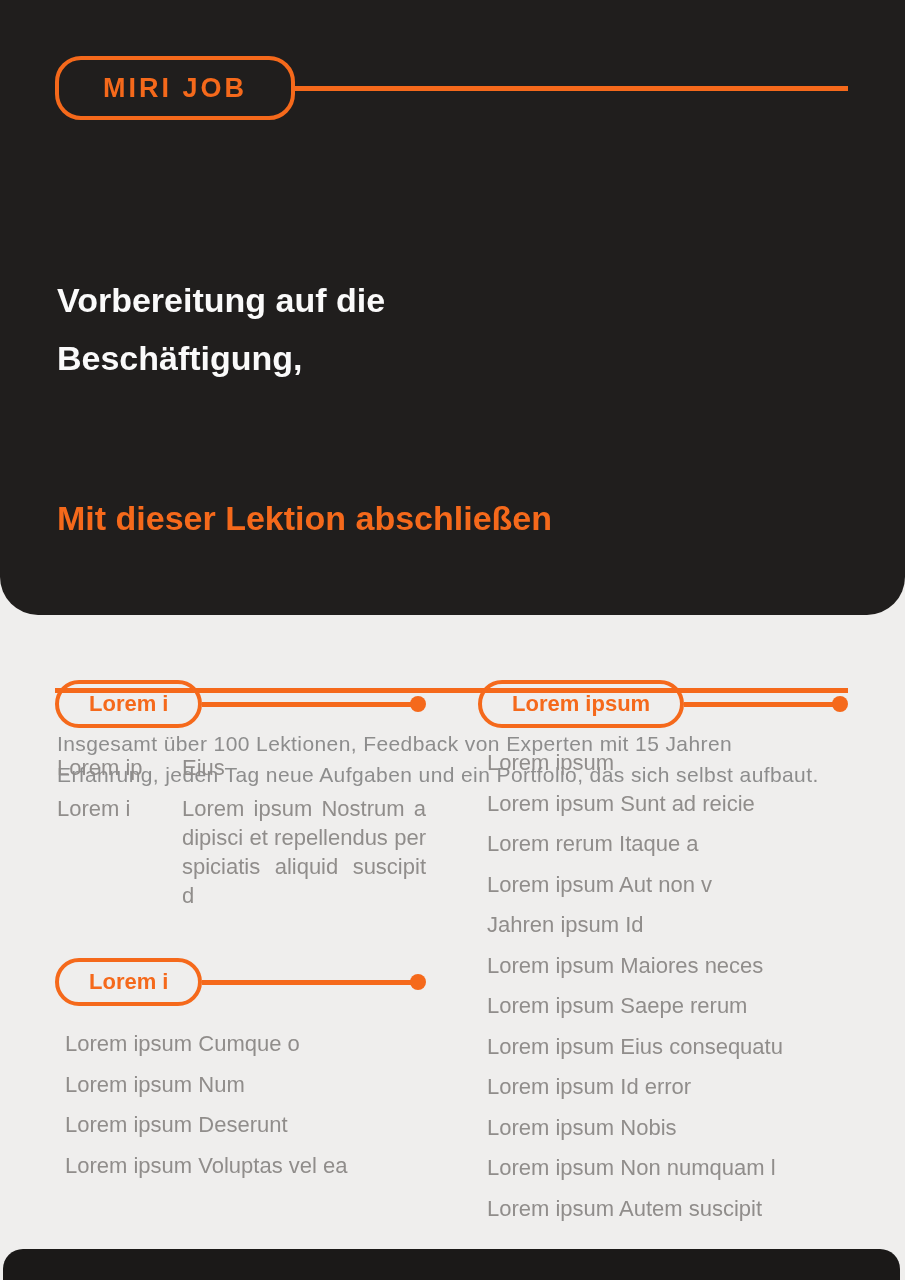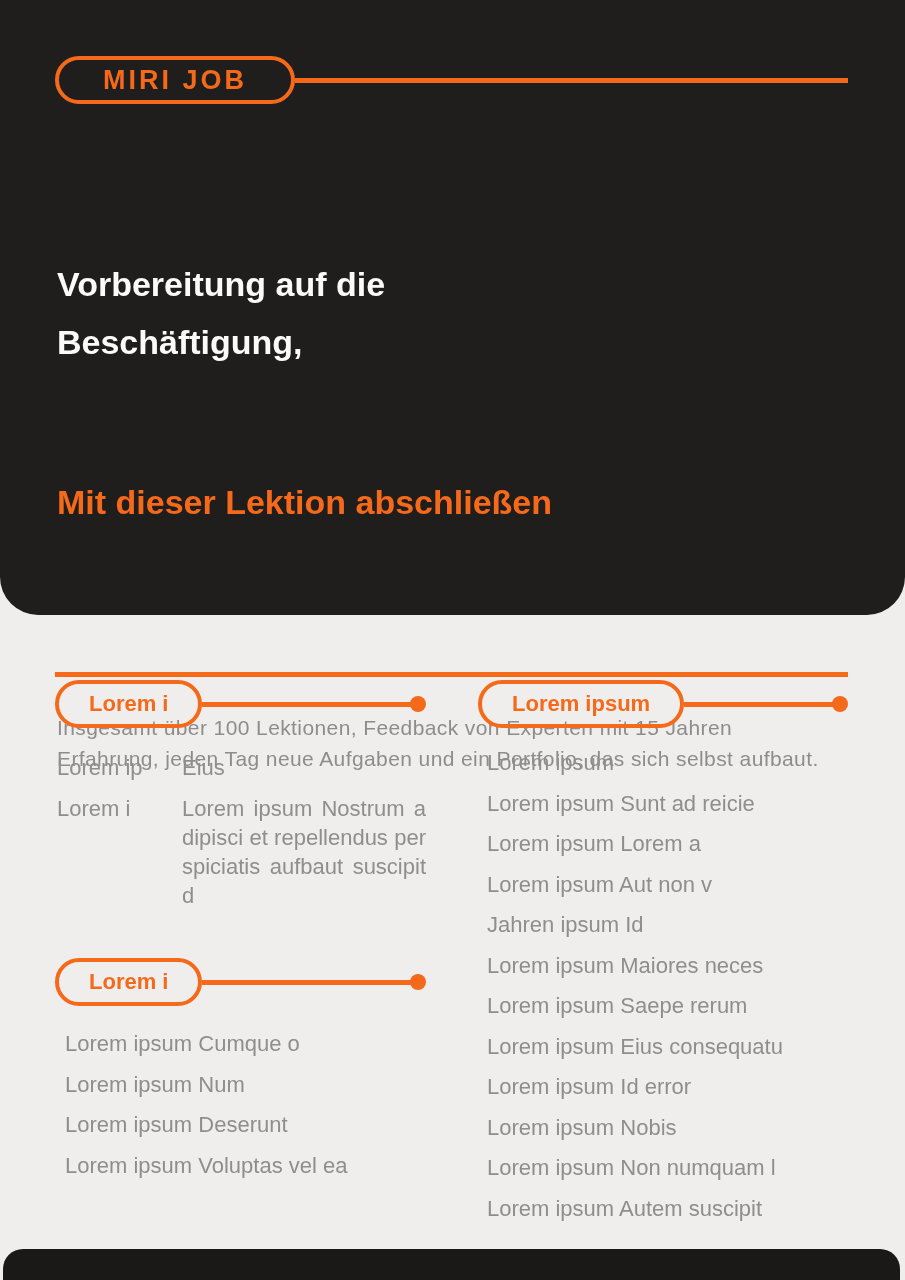--- a/index.html
+++ b/index.html
@@ -24,21 +24,21 @@
   .hero{
     box-sizing:border-box;
     height:615px;
     background:var(--dark-bg);
     border-radius:0 0 38px 38px;
     padding:56px 57px 0 55px;
   }
   .logo-row{display:flex;align-items:center;}
   .logo-pill{
     box-sizing:border-box;
-    height:48px;
+    height:64px;
     border:4px solid var(--accent);
     border-radius:26px;
     display:flex;align-items:center;
     padding:0 44px;
     color:var(--accent);
     font-size:27px;font-weight:bold;letter-spacing:3px;
     white-space:nowrap;
   }
   .logo-line{flex:1;height:5px;background:var(--accent);}
   .hero h1{
@@ -146,21 +146,21 @@
         <span>Lorem i</span>
       </div>
       <div class="chip-line"></div>
       <div class="chip-dot"></div>
     </div>
 
     <div class="info-table">
       <div class="lbl">Lorem ip</div>
       <div class="val">Eius</div>
       <div class="lbl">Lorem i</div>
-      <div class="val">Lorem ipsum Nostrum adipisci et repellendus perspiciatis aufbaut suscipit d</div>
+      <div class="val">Lorem ipsum Nostrum adipisci et repellendus perspiciatis aliquid suscipit d</div>
     </div>
 
     <div class="chip-row second">
       <div class="chip">
         <span>Lorem i</span>
       </div>
       <div class="chip-line"></div>
       <div class="chip-dot"></div>
     </div>
 
@@ -177,21 +177,21 @@
       <div class="chip">
         <span>Lorem ipsum</span>
       </div>
       <div class="chip-line"></div>
       <div class="chip-dot"></div>
     </div>
 
     <ul class="plain-list">
         <li>Lorem ipsum</li>
         <li>Lorem ipsum Sunt ad reicie</li>
-        <li>Lorem ipsum Lorem a</li>
+        <li>Lorem rerum Itaque a</li>
         <li>Lorem ipsum Aut non v</li>
         <li>Jahren ipsum Id</li>
         <li>Lorem ipsum Maiores neces</li>
         <li>Lorem ipsum Saepe rerum</li>
         <li>Lorem ipsum Eius consequatu</li>
         <li>Lorem ipsum Id error</li>
         <li>Lorem ipsum Nobis</li>
         <li>Lorem ipsum Non numquam l</li>
         <li>Lorem ipsum Autem suscipit</li>
       </ul>

